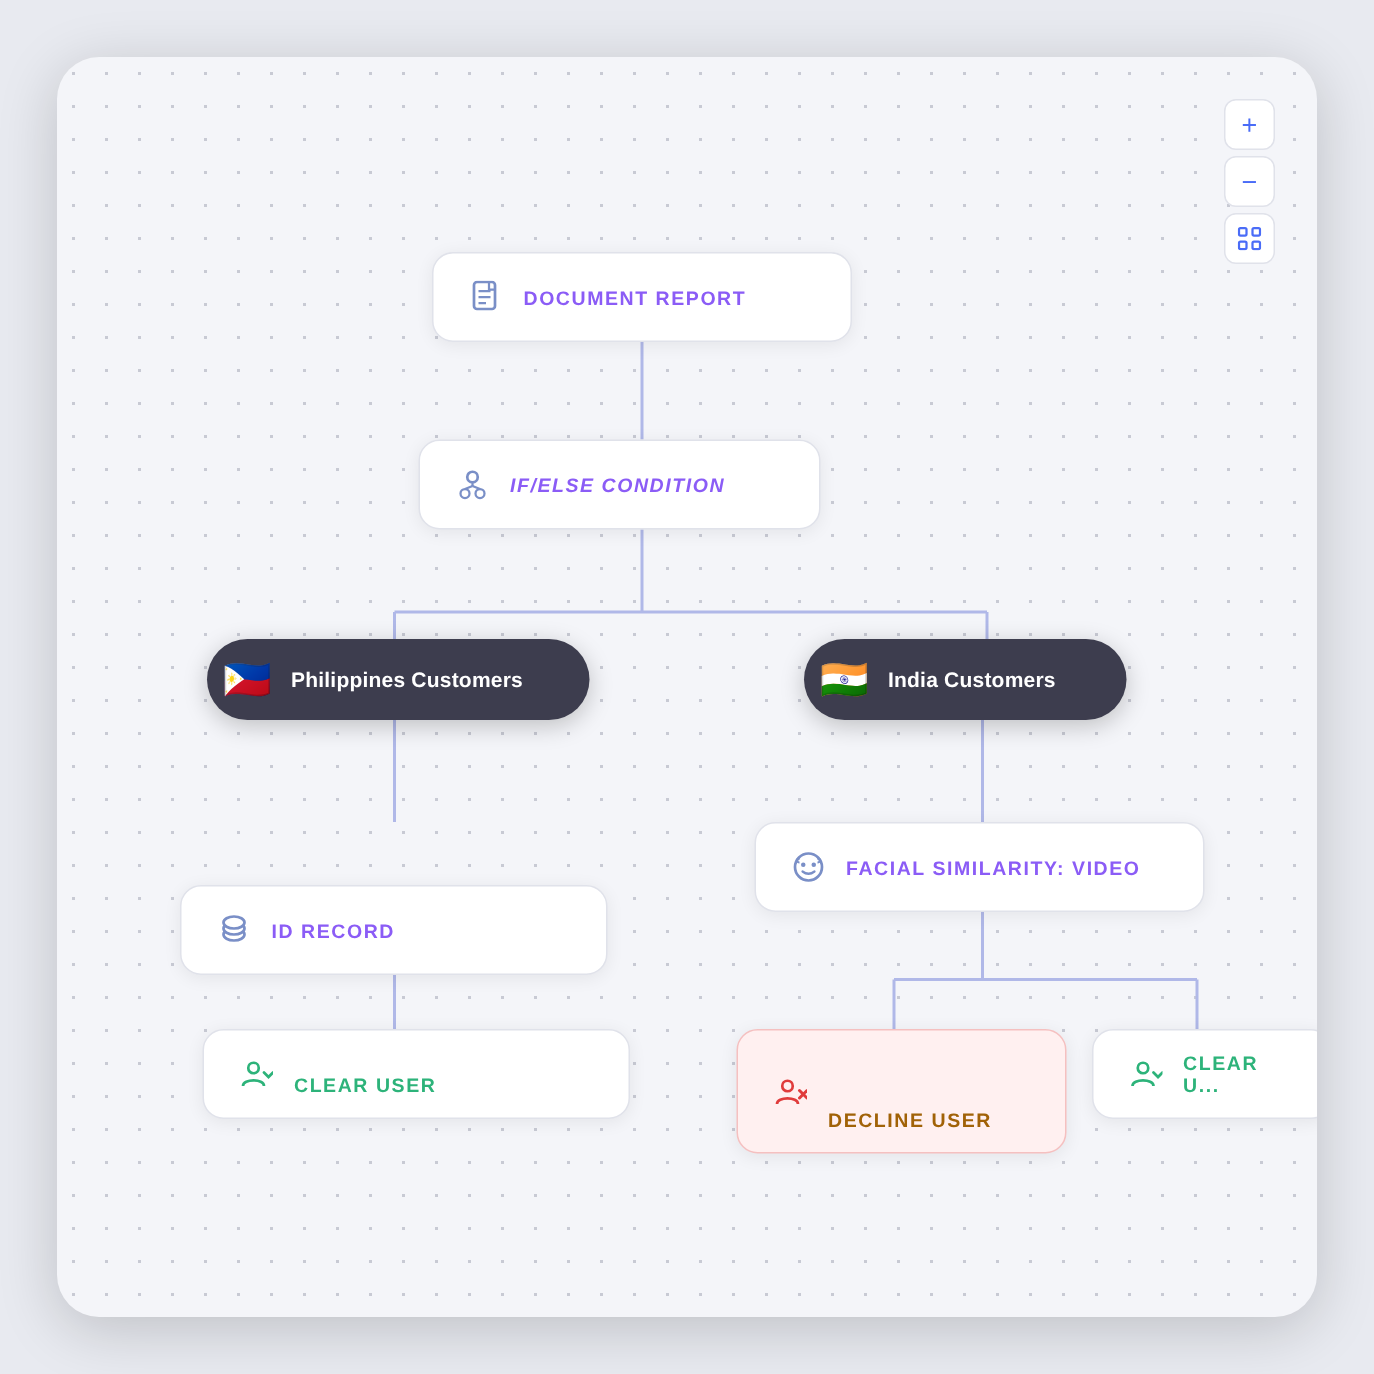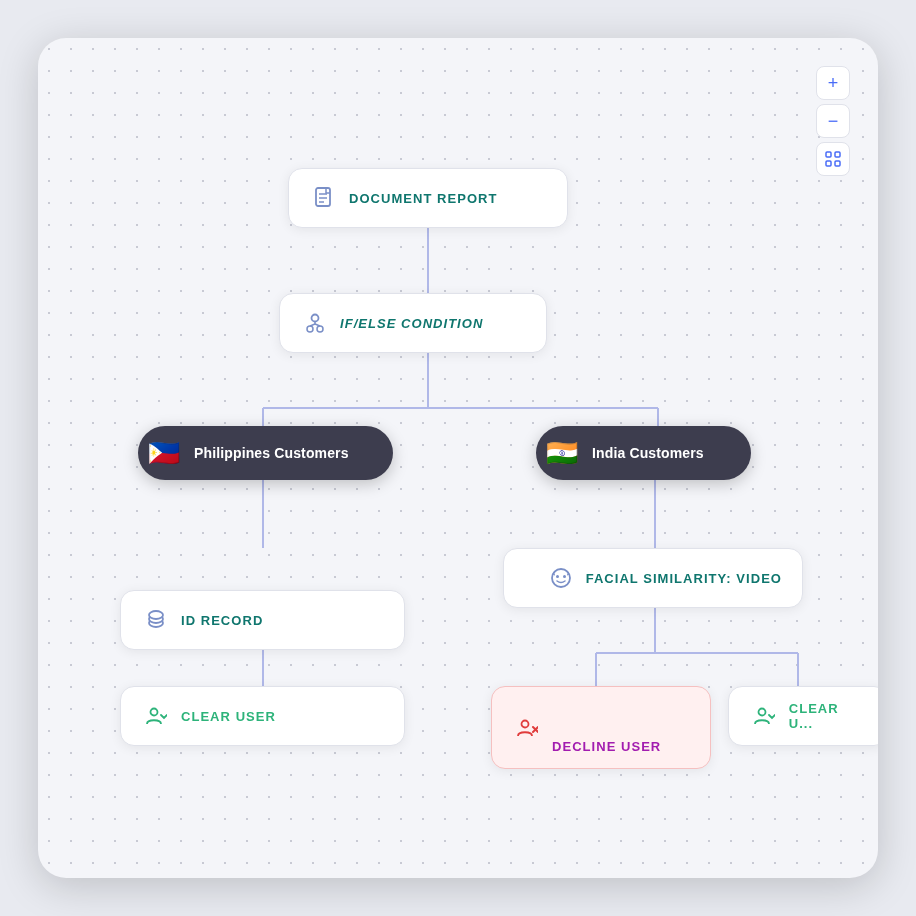--- a/index.html
+++ b/index.html
@@ -82,21 +82,21 @@
       align-items: center;
       justify-content: center;
       color: #6b7db3;
       font-size: 18px;
     }
 
     .node-label {
       font-weight: 700;
       font-size: 13px;
       letter-spacing: 0.08em;
-      color: #0f766e;
+      color: #8b5cf6;
       text-transform: uppercase;
     }
 
     
     .node-doc-report {
       left: 250px;
       top: 130px;
       width: 280px;
     }
 
@@ -156,47 +156,47 @@
       left: 82px;
       top: 510px;
       width: 285px;
       margin-top: 42px;
     }
 
     .node-facial {
       left: 465px;
       top: 510px;
       width: 300px;
-      justify-content: flex-end;
     }
 
     
     .node-clear-user {
-      left: 82px;
+      left: 97px;
       top: 648px;
       width: 285px;
+      align-items: flex-end;
     }
 
     .node-clear-user .node-label {
       color: #2db37a;
     }
     .node-clear-user .node-icon {
       color: #2db37a;
     }
 
     .node-decline-user {
       left: 453px;
       top: 648px;
       width: 220px;
       background: #fff0f0;
       border-color: #f5c0c0;
     }
 
     .node-decline-user .node-label {
-      color: #a21caf;
+      color: #a16207;
       margin-top: 38px;
     }
     .node-decline-user .node-icon {
       color: #e03c3c;
     }
 
     .node-clear-user2 {
       left: 690px;
       top: 648px;
       width: 160px;

